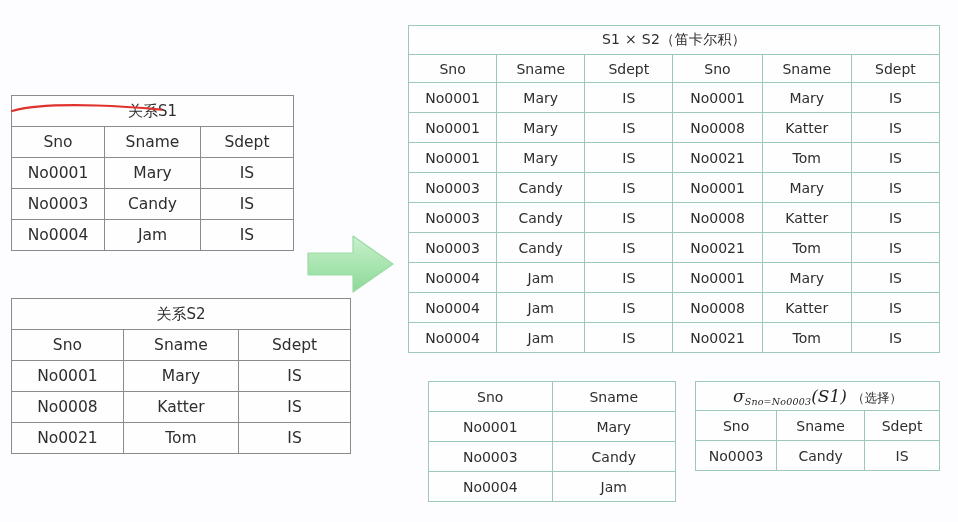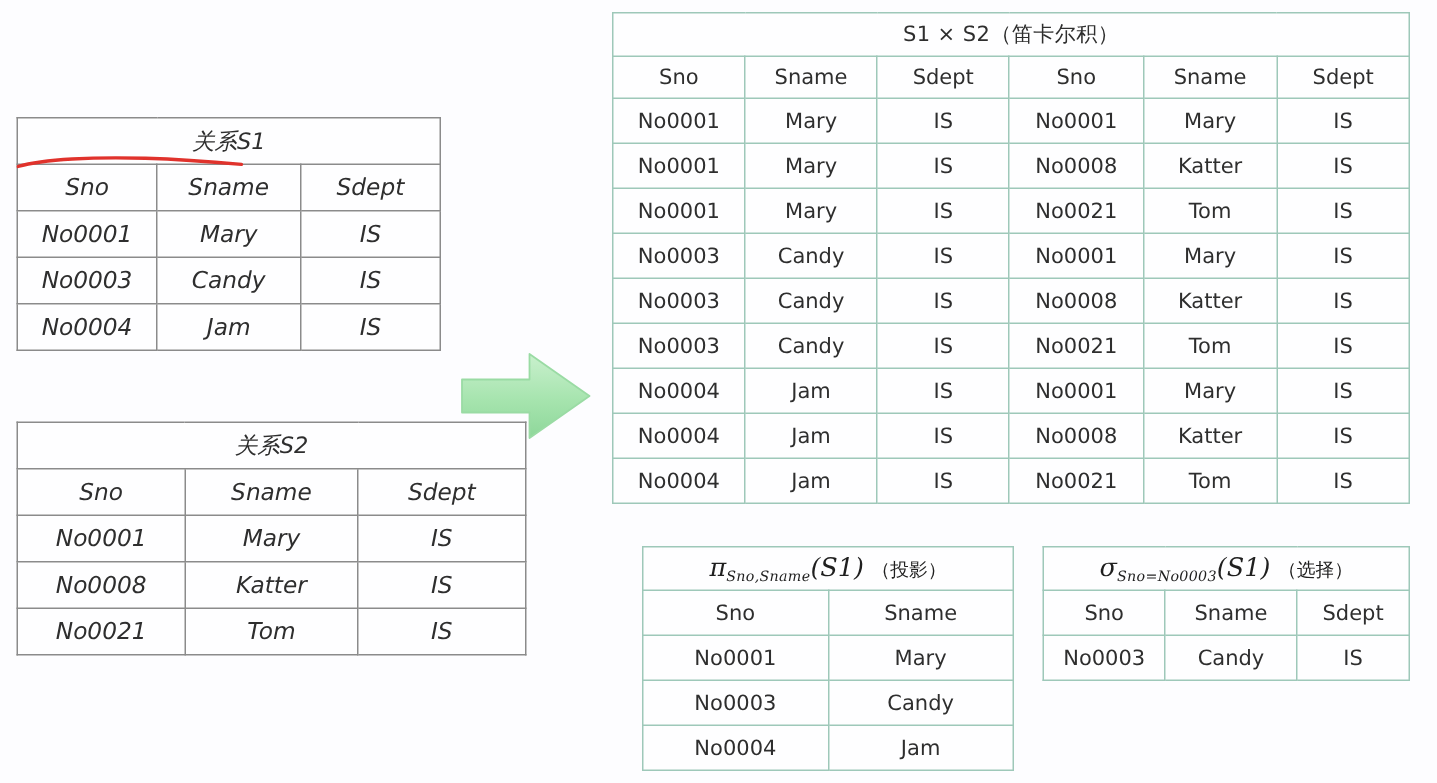--- a/index.html
+++ b/index.html
@@ -22,34 +22,35 @@
     width: 958px;
     height: 522px;
   }
 
   
   table.rel {
     position: absolute;
     border-collapse: collapse;
     table-layout: fixed;
     background: #fefeff;
+    margin-top: 17px;
   }
   table.rel td, table.rel th {
     text-align: center;
     vertical-align: middle;
     font-weight: normal;
     padding: 0;
     white-space: nowrap;
     overflow: hidden;
   }
 
   
   .gray td, .gray th { border: 1px solid #8b8b8b; }
   .gray { outline: 0px; }
-  .gray td, .gray th { font-size: 15.5px; color: #2e2e2e; font-style: italic; }
+  .gray td, .gray th { font-size: 15.5px; color: #2e2e2e; }
   .gray .caption-cell { font-size: 15px; }
 
   
   .green td, .green th { border: 1px solid #9ec8b9; }
   .green td, .green th { font-size: 14px; color: #2e2e2e; }
 
   
   .gray .hrow td { height: 30px; }
   .gray .caption td { height: 30px; }
   .green .hrow td { height: 27px; }
@@ -297,25 +298,20 @@
       </tr>
     </tbody>
   </table>
 
   <table class="rel green" id="tbl-proj" style="left:428px; top:364px; width:248px;">
     <colgroup>
         <col style="width:50%">
         <col style="width:50%">
       </colgroup>
     <tbody>
-      <tr class="caption">
-        <td colspan="2">
-          <span class="formula"><span class="op">π</span><span class="sub">Sno,Sname</span><span class="arg">(S1)</span><span class="zh">（投影）</span></span>
-        </td>
-      </tr>
       <tr class="drow">
         <td>Sno</td>
         <td>Sname</td>
       </tr>
       <tr class="drow">
         <td>No0001</td>
         <td>Mary</td>
       </tr>
       <tr class="drow">
         <td>No0003</td>

